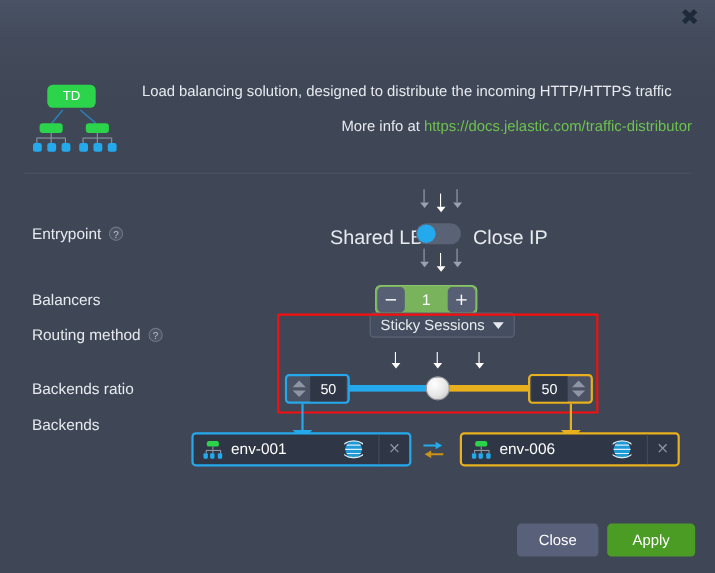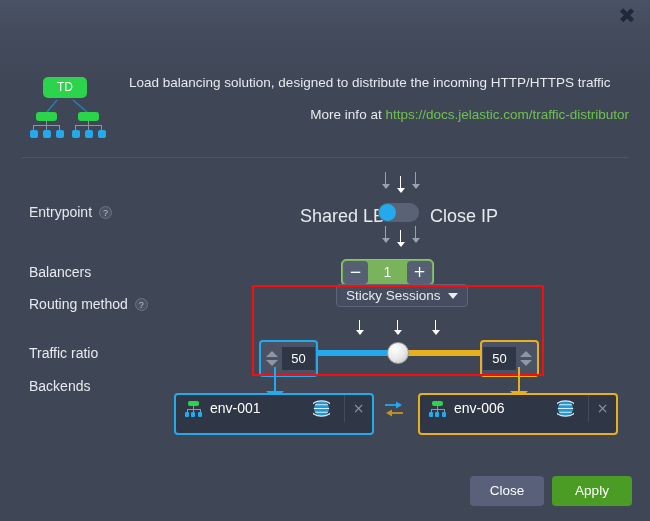--- a/index.html
+++ b/index.html
@@ -145,21 +145,21 @@
   .p-arrow { position: absolute; width: 9px; }
   .p-arrow .stem { width: 1px; height: 10px; margin: 0 auto; background: #ffffff; }
   .p-arrow .head {
     width: 0; height: 0; margin: 0 auto;
     border-left: 4px solid transparent; border-right: 4px solid transparent;
     border-top: 5px solid #ffffff;
   }
   
   .spin {
     position: absolute; display: flex; align-items: center;
-    height: 37px; border-radius: 4px; background: #4a5263;
+    height: 27px; border-radius: 4px; background: #4a5263;
     padding: 1px;
   }
   .spin.left { border: 2px solid #25a9ed; }
   .spin.right { border: 2px solid #e8b01c; }
   .spin-btns {
     width: 20px; height: 23px;
     display: flex; flex-direction: column; align-items: center;
     justify-content: center; gap: 3px; cursor: pointer;
   }
   .tri-up {
@@ -189,21 +189,21 @@
   .conn.blue { background: #25a9ed; }
   .conn.yellow { background: #e8b01c; }
   .conn-head {
     position: absolute; width: 0; height: 0;
     border-left: 9px solid transparent; border-right: 9px solid transparent;
   }
   .conn-head.blue { border-top: 9px solid #25a9ed; }
   .conn-head.yellow { border-top: 9px solid #e8b01c; }
   
   .backend {
-    position: absolute; height: 42px; border-radius: 4px;
+    position: absolute; height: 31px; border-radius: 4px;
     background: #2f3746; display: flex; align-items: center;
   }
   .backend.blue { border: 2px solid #25a9ed; }
   .backend.yellow { border: 2px solid #e8b01c; }
   .env-ico { position: absolute; left: 9px; top: 6px; width: 17px; height: 16px; }
   .env-bar { position: absolute; left: 3px; top: 0; width: 11px; height: 5px; border-radius: 2px; background: #2bd44a; }
   .env-stem { position: absolute; left: 8px; top: 5px; width: 1px; height: 3px; background: #8e96a3; }
   .env-rail { position: absolute; left: 2px; top: 8px; width: 14px; height: 1px; background: #8e96a3; }
   .env-drop { position: absolute; top: 9px; width: 1px; height: 2px; background: #8e96a3; }
   .env-sq { position: absolute; top: 11px; width: 4px; height: 5px; border-radius: 1px; background: #24a9ed; }
@@ -341,21 +341,21 @@
     <div class="p-arrow" style="left:53px;">
         <div class="stem"></div>
         <div class="head"></div>
       </div>
     <div class="p-arrow" style="left:91px;">
         <div class="stem"></div>
         <div class="head"></div>
       </div>
   </div>
 
-  <div class="row-label" style="top:345px;">Traffic ratio</div>
+  <div class="row-label" style="top:345px;">Backends ratio</div>
 
   <div class="track blue" style="left:312px; top:350px; width:86px;"></div>
   <div class="track yellow" style="left:398px; top:350px; width:82px;"></div>
 
   <div class="spin left" style="left:259px; top:340px;">
     <div class="spin-btns">
       <div class="tri-up"></div>
       <div class="tri-down"></div>
     </div>
     <div class="spin-val">50</div>

